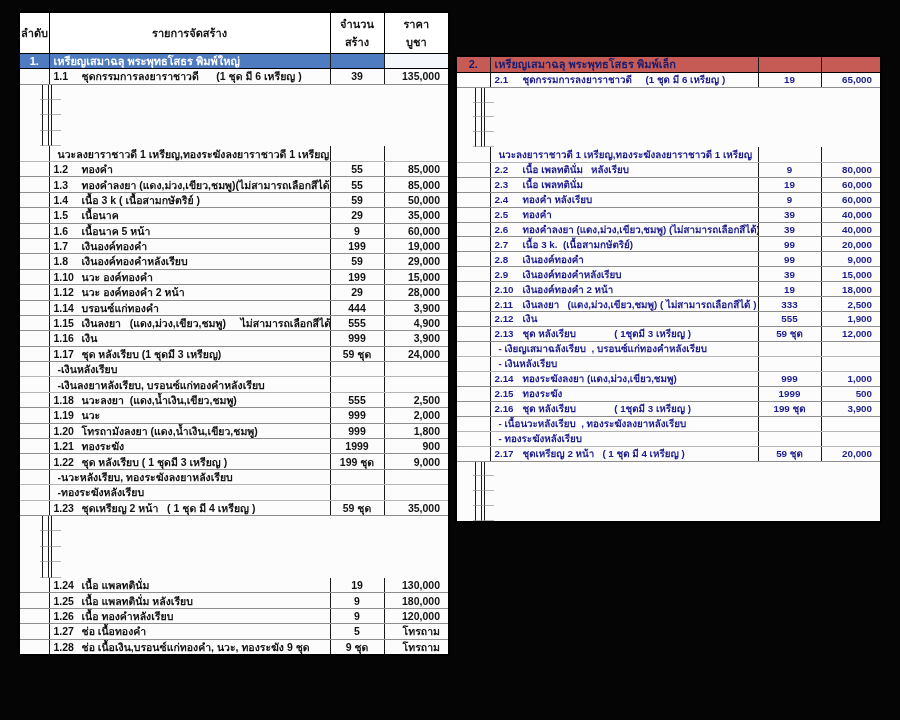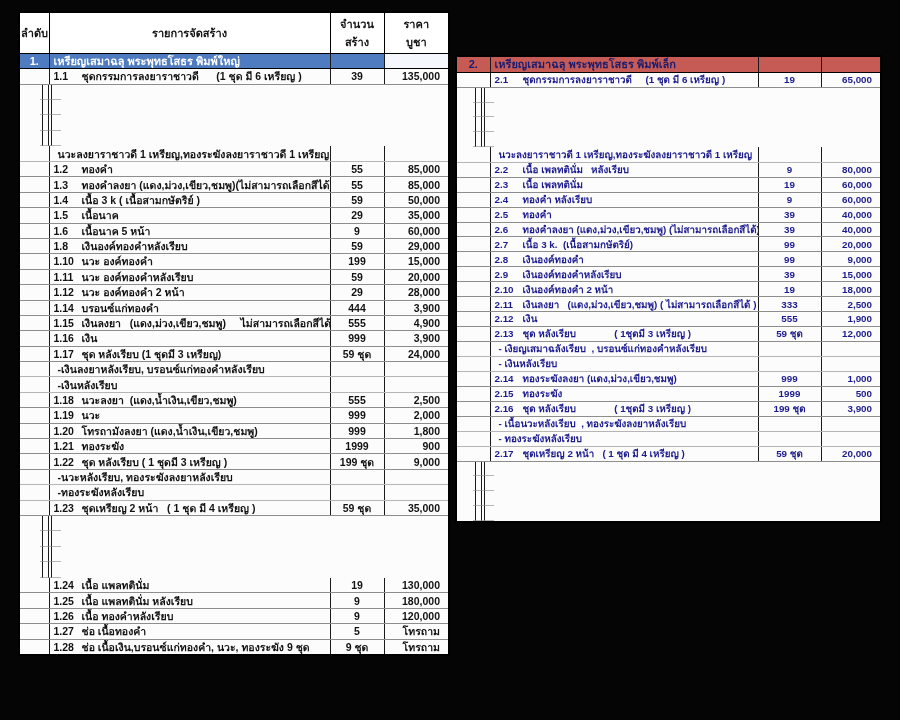--- a/index.html
+++ b/index.html
@@ -123,38 +123,38 @@
             <td class="price">35,000</td>
           </tr>
           <tr class="item">
             <td class="no"></td>
             <td class="desc"><span class="ino">1.6</span><span class="itxt">เนื้อนาค 5 หน้า</span></td>
             <td class="qty">9</td>
             <td class="price">60,000</td>
           </tr>
           <tr class="item">
             <td class="no"></td>
+            <td class="desc"><span class="ino">1.7</span><span class="itxt">เงินองค์ทองคำ</span></td>
+            <td class="qty">199</td>
+            <td class="price">19,000</td>
+          </tr>
+          <tr class="item">
+            <td class="no"></td>
             <td class="desc"><span class="ino">1.8</span><span class="itxt">เงินองค์ทองคำหลังเรียบ</span></td>
             <td class="qty">59</td>
             <td class="price">29,000</td>
           </tr>
           <tr class="item">
             <td class="no"></td>
             <td class="desc"><span class="ino">1.10</span><span class="itxt">นวะ องค์ทองคำ</span></td>
             <td class="qty">199</td>
             <td class="price">15,000</td>
           </tr>
           <tr class="item">
             <td class="no"></td>
-            <td class="desc"><span class="ino">1.11</span><span class="itxt">นวะ องค์ทองคำหลังเรียบ</span></td>
-            <td class="qty">59</td>
-            <td class="price">20,000</td>
-          </tr>
-          <tr class="item">
-            <td class="no"></td>
             <td class="desc"><span class="ino">1.12</span><span class="itxt">นวะ องค์ทองคำ 2 หน้า</span></td>
             <td class="qty">29</td>
             <td class="price">28,000</td>
           </tr>
           <tr class="item">
             <td class="no"></td>
             <td class="desc"><span class="ino">1.14</span><span class="itxt">บรอนซ์แก่ทองคำ</span></td>
             <td class="qty">444</td>
             <td class="price">3,900</td>
           </tr>
@@ -171,27 +171,27 @@
             <td class="price">3,900</td>
           </tr>
           <tr class="item">
             <td class="no"></td>
             <td class="desc"><span class="ino">1.17</span><span class="itxt">ชุด หลังเรียบ (1 ชุดมี 3 เหรียญ)</span></td>
             <td class="qty">59 ชุด</td>
             <td class="price">24,000</td>
           </tr>
           <tr class="note">
             <td class="no"></td>
+            <td class="desc"><div class="notetext">-เงินหลังเรียบ</div></td>
+            <td class="qty"></td>
+            <td class="price"></td>
+          </tr>
+          <tr class="note">
+            <td class="no"></td>
             <td class="desc"><div class="notetext">-เงินลงยาหลังเรียบ, บรอนซ์แก่ทองคำหลังเรียบ</div></td>
-            <td class="qty"></td>
-            <td class="price"></td>
-          </tr>
-          <tr class="note">
-            <td class="no"></td>
-            <td class="desc"><div class="notetext">-เงินหลังเรียบ</div></td>
             <td class="qty"></td>
             <td class="price"></td>
           </tr>
           <tr class="item">
             <td class="no"></td>
             <td class="desc"><span class="ino">1.18</span><span class="itxt">นวะลงยา  (แดง,น้ำเงิน,เขียว,ชมพู)</span></td>
             <td class="qty">555</td>
             <td class="price">2,500</td>
           </tr>
           <tr class="item">

